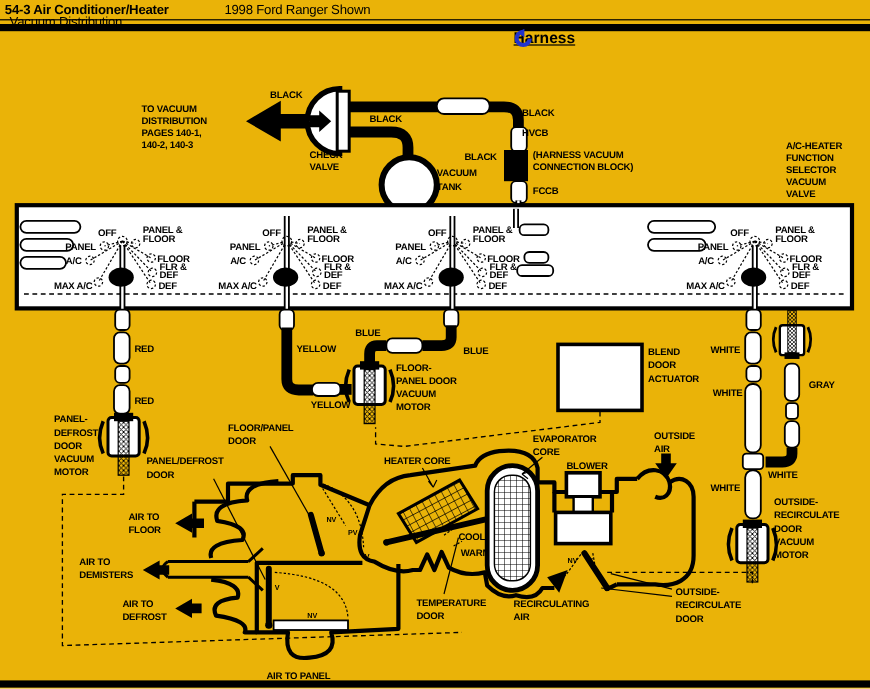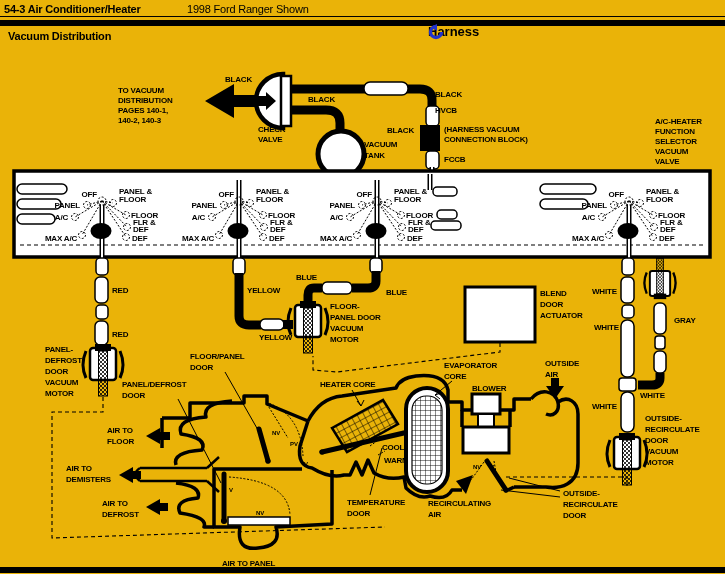--- a/index.html
+++ b/index.html
@@ -3,22 +3,22 @@
 <meta charset="utf-8">
 <style>
   html,body{margin:0;padding:0;background:#fff;}
   #page{position:relative;width:725px;height:574px;background:#eab308;overflow:hidden;
         font-family:"Liberation Sans",sans-serif;color:#000;}
   .hdr-row1{position:absolute;top:3px;left:4px;font-size:11px;font-weight:bold;letter-spacing:-0.2px;}
   .hdr-model{position:absolute;top:3px;left:187px;font-size:11px;font-weight:normal;letter-spacing:-0.2px;}
   .rule-thin{position:absolute;top:16px;left:0;width:725px;height:1px;background:#000;}
   .rule-thick{position:absolute;top:20px;left:0;width:725px;height:6px;background:#000;}
   .rule-bottom{position:absolute;top:567px;left:0;width:725px;height:6px;background:#000;}
-  .hdr-row2{position:absolute;top:30px;left:8px;font-size:11px;font-weight:bold;letter-spacing:-0.2px;}
-  .legend{position:absolute;top:24px;left:428px;display:flex;align-items:center;gap:4px;}
+  .hdr-row2{position:absolute;top:13px;left:8px;font-size:11px;font-weight:normal;letter-spacing:-0.2px;}
+  .legend{position:absolute;top:24px;left:428px;display:flex;align-items:center;gap:4px;text-decoration:underline;}
   .legend span{font-size:13px;font-weight:bold;}
   svg{position:absolute;top:0;left:0;}
   .t{font:bold 8px "Liberation Sans",sans-serif;letter-spacing:-0.2px;fill:#000;}
   .t6{font:bold 6px "Liberation Sans",sans-serif;fill:#000;}
   .ln{stroke:#000;fill:none;}
   .case{stroke:#000;stroke-width:3.5;fill:none;stroke-linejoin:round;}
   .tubeB{stroke:#000;stroke-width:9;fill:none;}
   .tubeW{fill:#fff;stroke:#000;stroke-width:1.5;}
   .dbl-b{stroke:#000;stroke-width:5;fill:none;}
   .dbl-w{stroke:#fff;stroke-width:2;fill:none;}

